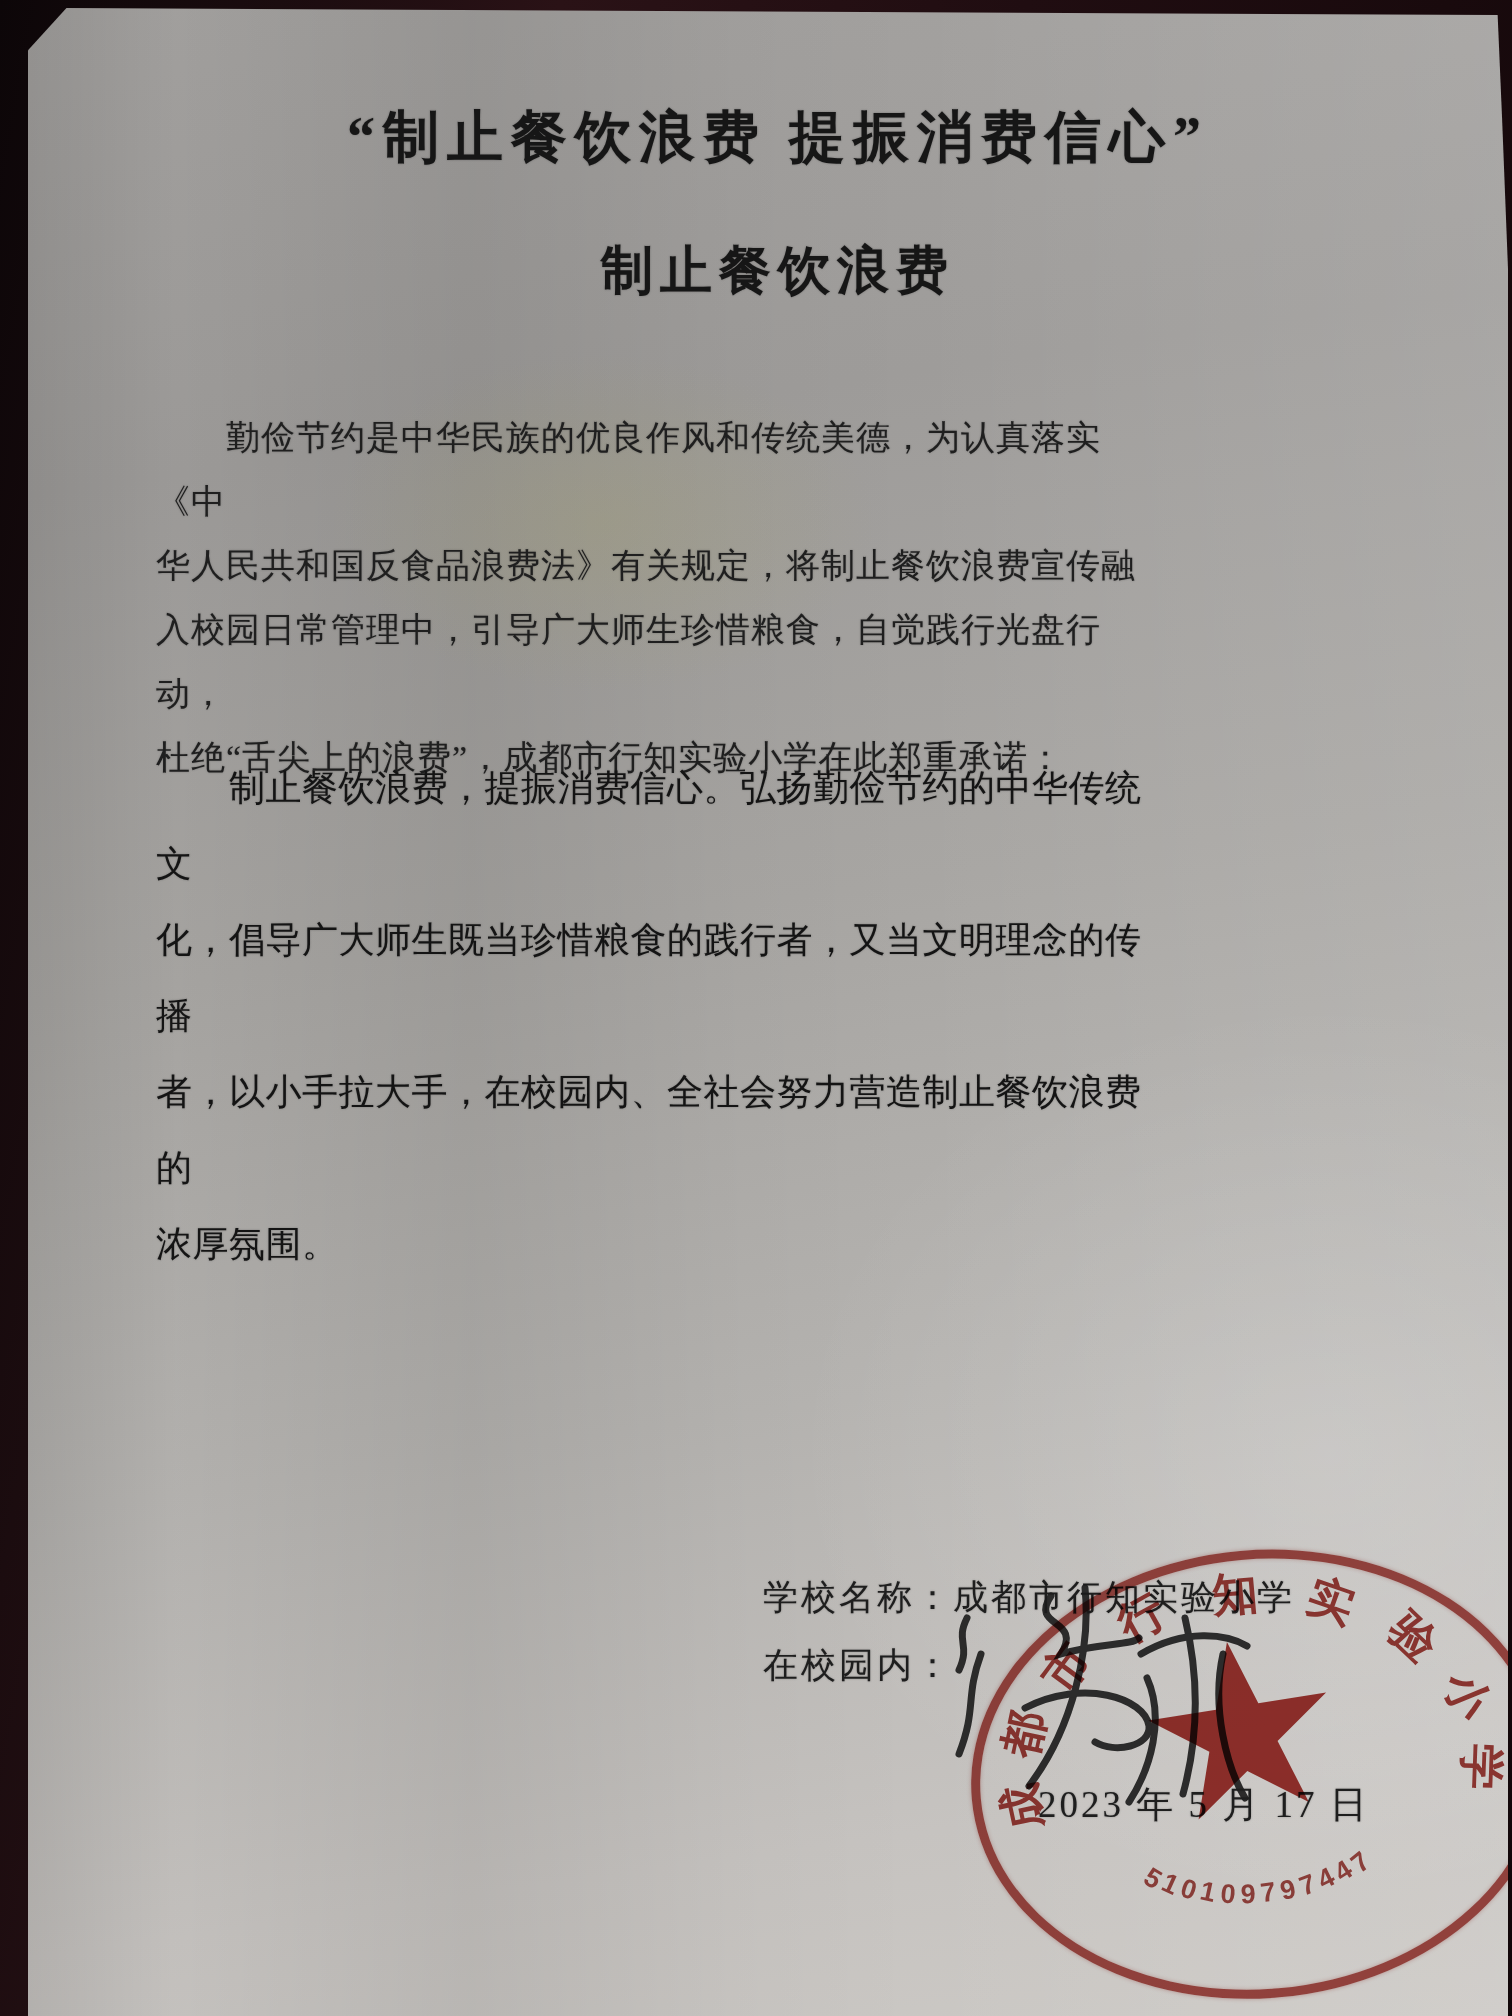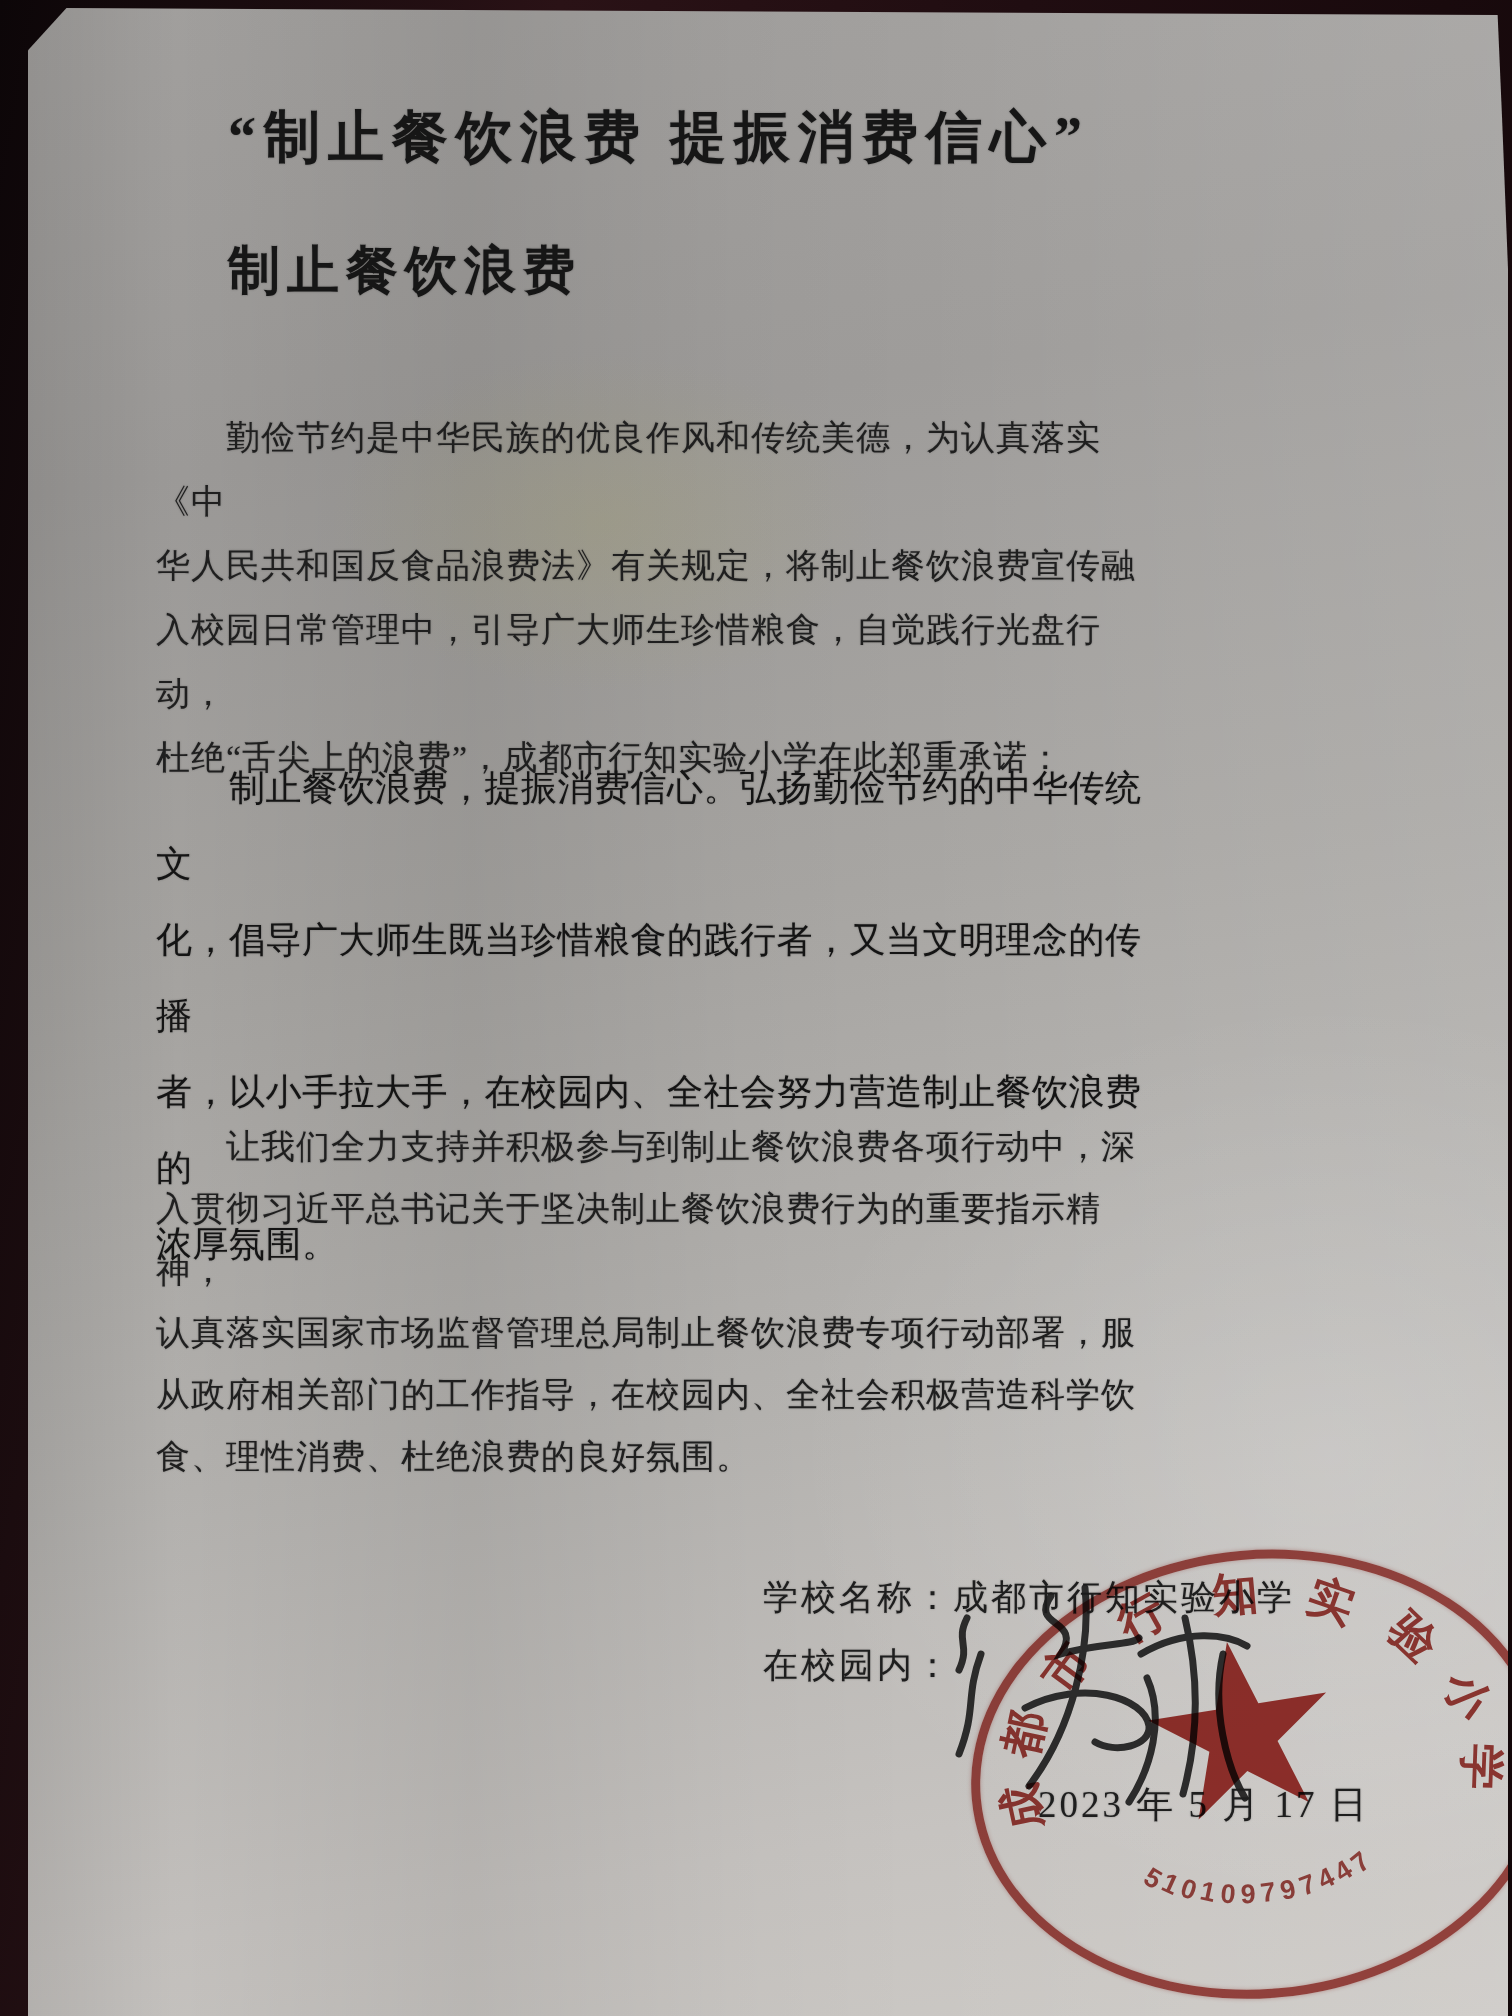--- a/index.html
+++ b/index.html
@@ -11,21 +11,21 @@
   .paper{
     position:absolute;left:28px;top:8px;width:1480px;height:2008px;
     background:
       radial-gradient(420px 260px at 575px 515px, rgba(164,160,108,0.28), rgba(164,160,108,0) 65%),
       radial-gradient(900px 760px at 88% 72%, rgba(255,255,255,0.16), rgba(255,255,255,0) 60%),
       linear-gradient(90deg, rgba(0,0,0,0.10) 0%, rgba(0,0,0,0.02) 10%, rgba(0,0,0,0.08) 30%, rgba(0,0,0,0.02) 48%, rgba(0,0,0,0.00) 60%, rgba(255,255,255,0.06) 80%, rgba(255,255,255,0.10) 100%),
       linear-gradient(172deg,#a4a2a0 0%,#9e9c9a 22%,#a8a6a3 45%,#b6b4b1 68%,#c6c3c0 88%,#ccc9c5 100%);
     clip-path:polygon(2.6% 0%, 99.3% 0.35%, 99.6% 5.5%, 100% 13%, 100% 100%, 0% 100%, 0% 2.1%);
   }
   .title{
-    position:absolute;left:200px;width:1100px;text-align:left;
+    position:absolute;left:200px;width:1100px;text-align:center;
     color:#161616;font-weight:bold;
     text-shadow:0 0 2px rgba(30,30,30,0.4);
   }
   .title1{top:92px;font-size:56px;letter-spacing:8px;}
   .title2{top:228px;font-size:52px;letter-spacing:7px;}
   .body-text{
     position:absolute;left:128px;width:995px;margin:0;
     color:#1f1f1f;white-space:pre-line;
     text-shadow:0 0 2px rgba(35,35,35,0.35);
   }
@@ -77,25 +77,20 @@
   <div class="title title2">制止餐饮浪费</div>
 
   <p class="body-text para1">　　勤俭节约是中华民族的优良作风和传统美德，为认真落实《中
 华人民共和国反食品浪费法》有关规定，将制止餐饮浪费宣传融
 入校园日常管理中，引导广大师生珍惜粮食，自觉践行光盘行动，
 杜绝“舌尖上的浪费”，成都市行知实验小学在此郑重承诺：</p>
   <p class="body-text para2">　　制止餐饮浪费，提振消费信心。弘扬勤俭节约的中华传统文
 化，倡导广大师生既当珍惜粮食的践行者，又当文明理念的传播
 者，以小手拉大手，在校园内、全社会努力营造制止餐饮浪费的
 浓厚氛围。</p>
-  <p class="body-text para3">　　让我们全力支持并积极参与到制止餐饮浪费各项行动中，深
-入贯彻习近平总书记关于坚决制止餐饮浪费行为的重要指示精神，
-认真落实国家市场监督管理总局制止餐饮浪费专项行动部署，服
-从政府相关部门的工作指导，在校园内、全社会积极营造科学饮
-食、理性消费、杜绝浪费的良好氛围。</p>
 
   <div class="sig-line school-line">学校名称：成都市行知实验小学</div>
   <div class="sig-line signer-line">在校园内：</div>
 
   <svg class="signature-svg" width="330" height="290" viewBox="0 0 330 290">
     <g stroke="#1b1b1b" stroke-width="7" fill="none" stroke-linecap="round" opacity="0.9">
       <path d="M34,62 C22,86 38,88 26,114"></path>
       <path d="M48,98 C32,142 44,152 26,198"></path>
       <path d="M118,40 C96,72 150,62 128,98 C168,86 198,90 206,82"></path>
       <path d="M152,32 C158,92 140,172 96,230"></path>

